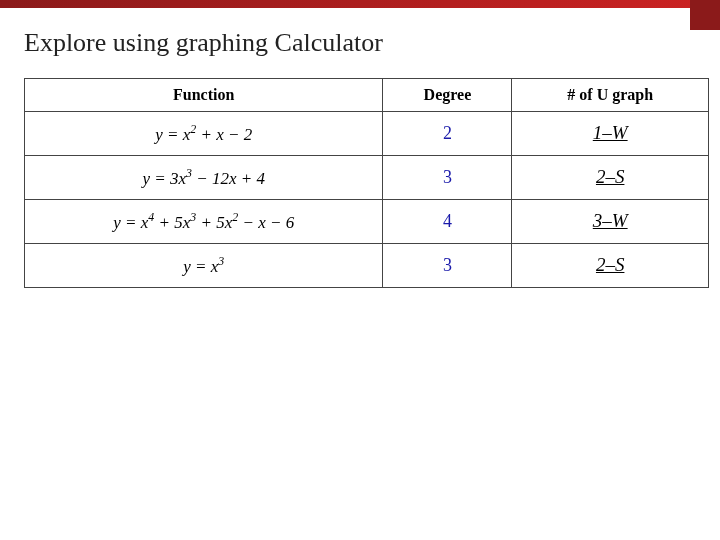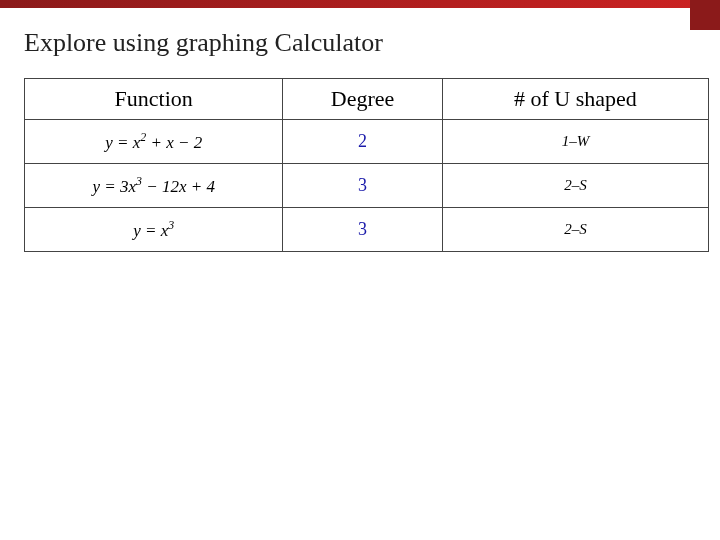--- a/index.html
+++ b/index.html
@@ -43,22 +43,22 @@
     table {
       width: 100%;
       border-collapse: collapse;
       font-size: 17px;
     }
 
     th {
       border: 1.5px solid #444;
       padding: 7px 12px;
       text-align: center;
-      font-weight: normal;
-      font-size: 22px;
+      font-weight: bold;
+      font-size: 16px;
       background: #fff;
     }
 
     td {
       border: 1.5px solid #444;
       padding: 6px 10px;
       text-align: center;
       height: 44px;
       margin-left: 26px;
     }
@@ -69,21 +69,22 @@
     }
 
     td.deg {
       color: #1a1aaa;
       font-weight: normal;
       font-size: 18px;
     }
 
     td.turns {
       font-style: italic;
-      font-size: 15px;
+      font-size: 19px;
+      text-decoration: underline;
     }
 
     .math {
       font-style: italic;
     }
 
     sup { font-size: 0.7em; vertical-align: super; }
   </style>
 </head>
 <body>
@@ -94,34 +95,39 @@
 <div class="content">
   <div class="title">
     <span>Explore using graphing Calculator</span><br>
   </div>
 
   <table>
     <thead>
       <tr>
         <th>Function</th>
         <th>Degree</th>
-        <th># of U shaped</th>
+        <th># of U graph</th>
       </tr>
     </thead>
     <tbody id="table-body">
     <tr>
           <td class="fn math">y = x<sup>2</sup> + x − 2</td>
           <td class="deg">2</td>
           <td class="turns math">1–W</td>
         </tr>
         <tr>
           <td class="fn math">y = 3x<sup>3</sup> − 12x + 4</td>
           <td class="deg">3</td>
           <td class="turns math">2–S</td>
         </tr>
         <tr>
+          <td class="fn math">y = x<sup>4</sup> + 5x<sup>3</sup> + 5x<sup>2</sup> − x − 6</td>
+          <td class="deg">4</td>
+          <td class="turns math">3–W</td>
+        </tr>
+        <tr>
           <td class="fn math">y = x<sup>3</sup></td>
           <td class="deg">3</td>
           <td class="turns math">2–S</td>
         </tr>
       </tbody>
   </table>
 </div>
 
 </body></html>

